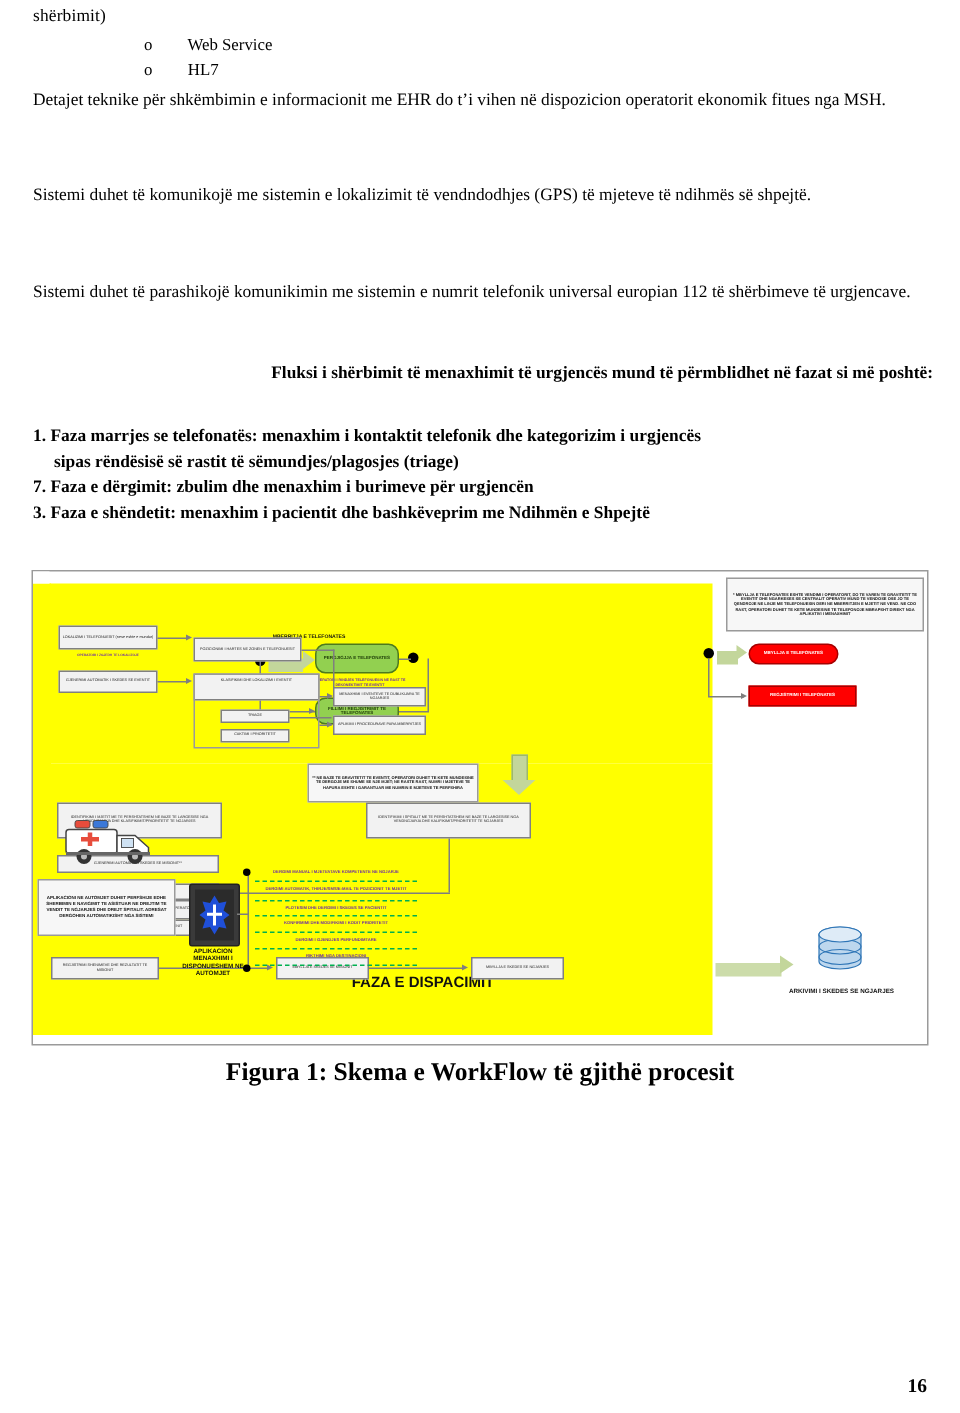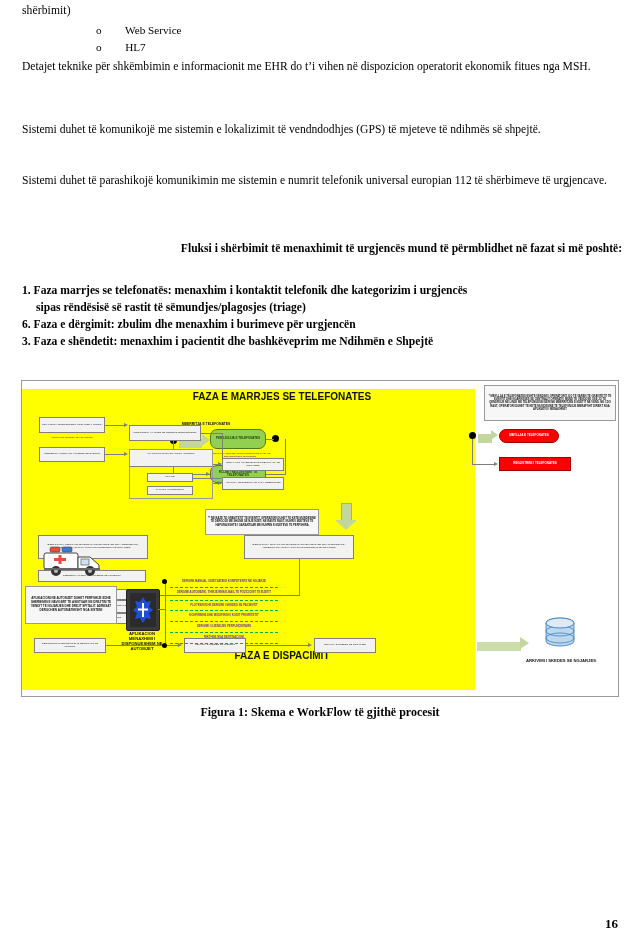--- a/index.html
+++ b/index.html
@@ -16,21 +16,21 @@
   .para{position:absolute;width:600px;font-size:11.6px;line-height:21.5px;}
   .para.b{font-weight:bold;}
   .numlist{position:absolute;width:600px;font-size:11.6px;line-height:17px;font-weight:bold;}
   .numlist div{white-space:pre;}
   .indent{padding-left:14px;}
 
   
   .figure{position:absolute;left:21px;top:380px;width:598px;height:317px;
           background:#fff;border:1px solid #9a9a9a;box-sizing:border-box;}
   .fig-caption{position:absolute;left:0;top:705px;width:640px;text-align:center;
-               font-size:12px;font-weight:bold;font-family:"Liberation Serif",serif;}
+               font-size:17px;font-weight:bold;font-family:"Liberation Serif",serif;}
 
   
   .yellow{position:absolute;background:#ffff00;}
   .phase-title{position:absolute;font-family:"Liberation Sans",sans-serif;
                font-weight:bold;color:#111;text-align:center;}
 
   
   .node{position:absolute;box-sizing:border-box;display:flex;align-items:center;
         justify-content:center;text-align:center;
         font-family:"Liberation Sans",sans-serif;color:#1a1a1a;
@@ -87,40 +87,39 @@
   <div class="bullet-row" style="left:96px;top:41px;">
     <span>o</span>
     <span style="display:inline-block;width:18px;"></span>
     <span>HL7</span>
   </div>
 
   <div class="para" style="left:22px;top:56px;">Detajet teknike për shkëmbimin e informacionit me EHR do t’i vihen në dispozicion operatorit ekonomik fitues nga MSH.</div>
 
   <div class="para" style="left:22px;top:119px;">Sistemi duhet të komunikojë me sistemin e lokalizimit të vendndodhjes (GPS) të mjeteve të ndihmës së shpejtë.</div>
 
-  <div class="para" style="left:22px;top:170px;">Sistemi duhet të parashikojë komunikimin me sistemin e numrit telefonik universal europian 112 të shërbimeve të urgjencave.</div>
+  <div class="para" style="left:22px;top:184px;">Sistemi duhet të parashikojë komunikimin me sistemin e numrit telefonik universal europian 112 të shërbimeve të urgjencave.</div>
 
   <div class="para b" style="left:22px;top:238px;text-align:right;">Fluksi i shërbimit të menaxhimit të urgjencës mund të përmblidhet në fazat si më poshtë:</div>
 
   <div class="numlist" style="left:22px;top:282px;">
     <div>1. Faza marrjes se telefonatës: menaxhim i kontaktit telefonik dhe kategorizim i urgjencës</div>
     <div class="indent">sipas rëndësisë së rastit të sëmundjes/plagosjes (triage)</div>
-    <div>6. Faza e dërgimit: zbulim dhe menaxhim i burimeve për urgjencën</div>
+    <div>7. Faza e dërgimit: zbulim dhe menaxhim i burimeve për urgjencën</div>
     <div>3. Faza e shëndetit: menaxhim i pacientit dhe bashkëveprim me Ndihmën e Shpejtë</div>
   </div>
 
   <div class="figure">
 
     <div class="yellow" style="left:11px;top:8px;width:442px;height:120px;"></div>
 
     <div class="yellow" style="left:11px;top:128px;width:442px;height:181px;"></div>
 
     <div class="yellow" style="left:0px;top:8px;width:12px;height:301px;"></div>
 
-    <div class="phase-title" style="left:110px;top:10px;width:300px;font-size:10px;">FAZA E MARRJES SE TELEFONATES</div>
     <div class="phase-title" style="left:110px;top:269px;width:300px;font-size:10px;">FAZA E DISPACIMIT</div>
 
     <div style="position:absolute;left:0;top:0;width:11px;height:8px;background:#fff;"></div>
 
     <div style="position:absolute;left:146px;top:41px;width:76px;text-align:center;
                 font-family:'Liberation Sans',sans-serif;font-size:3.4px;font-weight:bold;color:#111;">MBERRITJA E TELEFONATES</div>
 
     <div class="dot" style="left:148px;top:56px;"></div>
     <div class="fatarrow h" style="left:157px;top:57.5px;width:23px;"></div>
     <div style="position:absolute;left:180px;top:53px;width:0;height:0;

